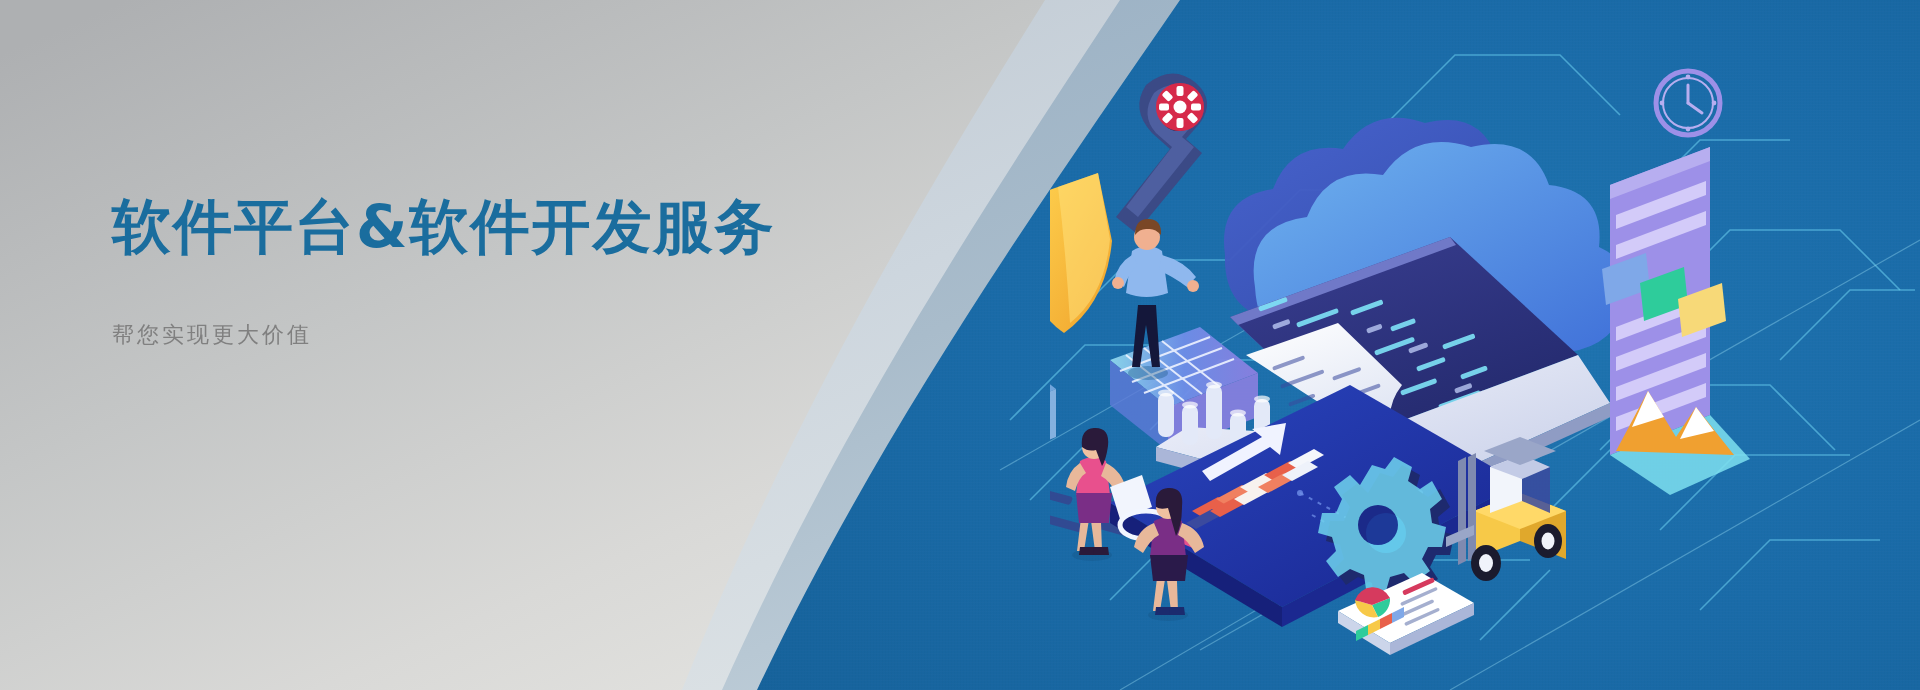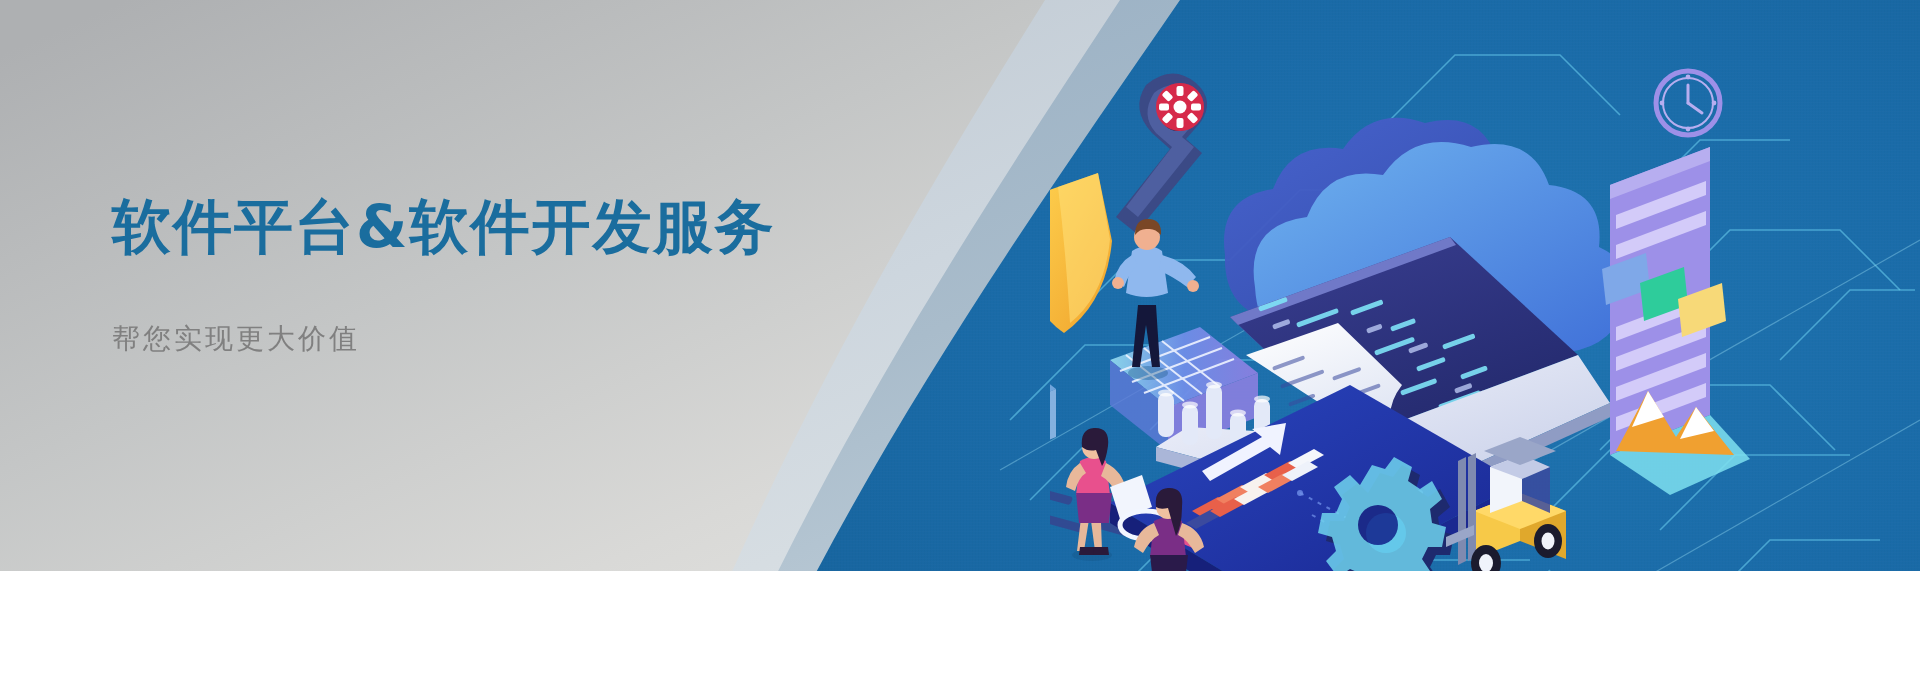--- a/index.html
+++ b/index.html
@@ -1,18 +1,18 @@
 <!DOCTYPE html>
 <html><head>
 <meta charset="utf-8">
 <style>
   html,body{margin:0;padding:0;}
   body{width:1920px;height:690px;overflow:hidden;font-family:"Liberation Sans","DejaVu Sans",sans-serif;}
 
-  .banner{position:relative;width:1920px;height:571px;overflow:hidden;background:#1a6ba8;}
+  .banner{position:relative;width:1920px;height:690px;overflow:hidden;background:#1a6ba8;}
 
   
   .blue-field{position:absolute;inset:0;
     background:
       radial-gradient(ellipse 1100px 700px at 1500px 330px,#1f74b0 0%,#1a6ba8 45%,#155f96 100%);
   }
   .noise{position:absolute;inset:0;opacity:.16;
     background-image:
       repeating-linear-gradient(0deg,rgba(255,255,255,.06) 0 1px,transparent 1px 3px),
       repeating-linear-gradient(90deg,rgba(0,0,0,.06) 0 1px,transparent 1px 3px);
@@ -26,21 +26,21 @@
   .gray-svg{display:block;width:1180px;height:690px;}
 
   
   .copy{position:absolute;left:112px;top:195px;width:760px;}
   .title{
     font-size:59px;line-height:1.08;font-weight:700;color:#1a6d9e;
     letter-spacing:2px;white-space:nowrap;
     font-family:"DejaVu Sans","Liberation Sans",sans-serif;
   }
   .subtitle{
-    margin-top:62px;font-size:28px;line-height:1.3;color:#808080;
+    margin-top:62px;font-size:22px;line-height:1.3;color:#808080;
     letter-spacing:3px;font-weight:400;white-space:nowrap;
     font-family:"DejaVu Sans","Liberation Sans",sans-serif;
   }
 
   
   .art{position:absolute;left:1050px;top:55px;width:870px;height:620px;}
   .art svg{display:block;}
 </style>
 </head>
 <body>

